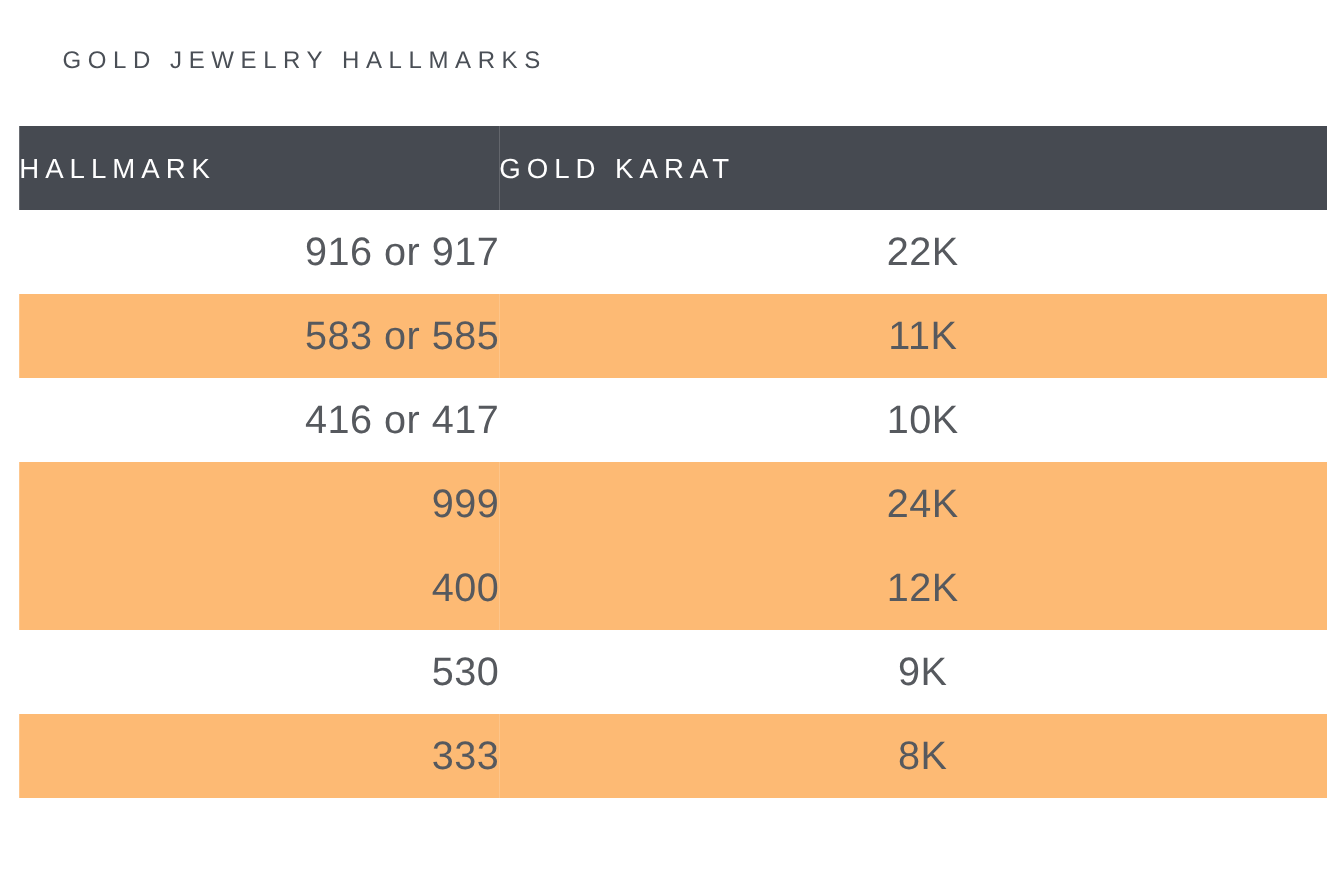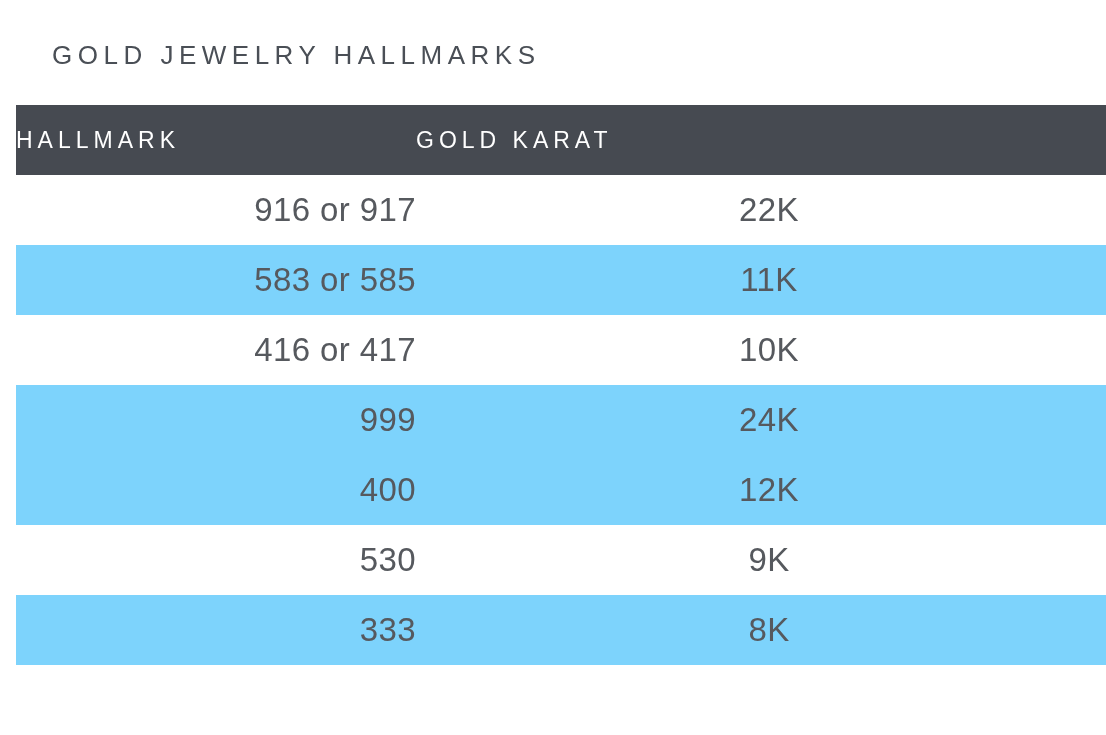--- a/index.html
+++ b/index.html
@@ -16,21 +16,21 @@
   .page {
     width: 1106px;
     height: 735px;
     position: relative;
     background: #ffffff;
   }
   .title {
     position: absolute;
     left: 52px;
     top: 40px;
-    font-size: 26px;
+    font-size: 20px;
     letter-spacing: 5.5px;
     color: #4a4f56;
     font-weight: 400;
     white-space: nowrap;
   }
   table.hallmark-table {
     position: absolute;
     left: 16px;
     top: 105px;
     width: 1106px;
@@ -63,21 +63,21 @@
     width: 400px;
     text-align: right;
     padding-right: 145px;
   }
   td.cell-karat {
     width: 706px;
     text-align: center;
     padding-left: 160px;
   }
   tbody tr.row-even td {
-    background: #7dd3fc;
+    background: #fdba74;
   }
   tbody tr.row-odd td {
     background: #ffffff;
   }
 </style>
 </head>
 <body>
 
 <div class="page">
 

